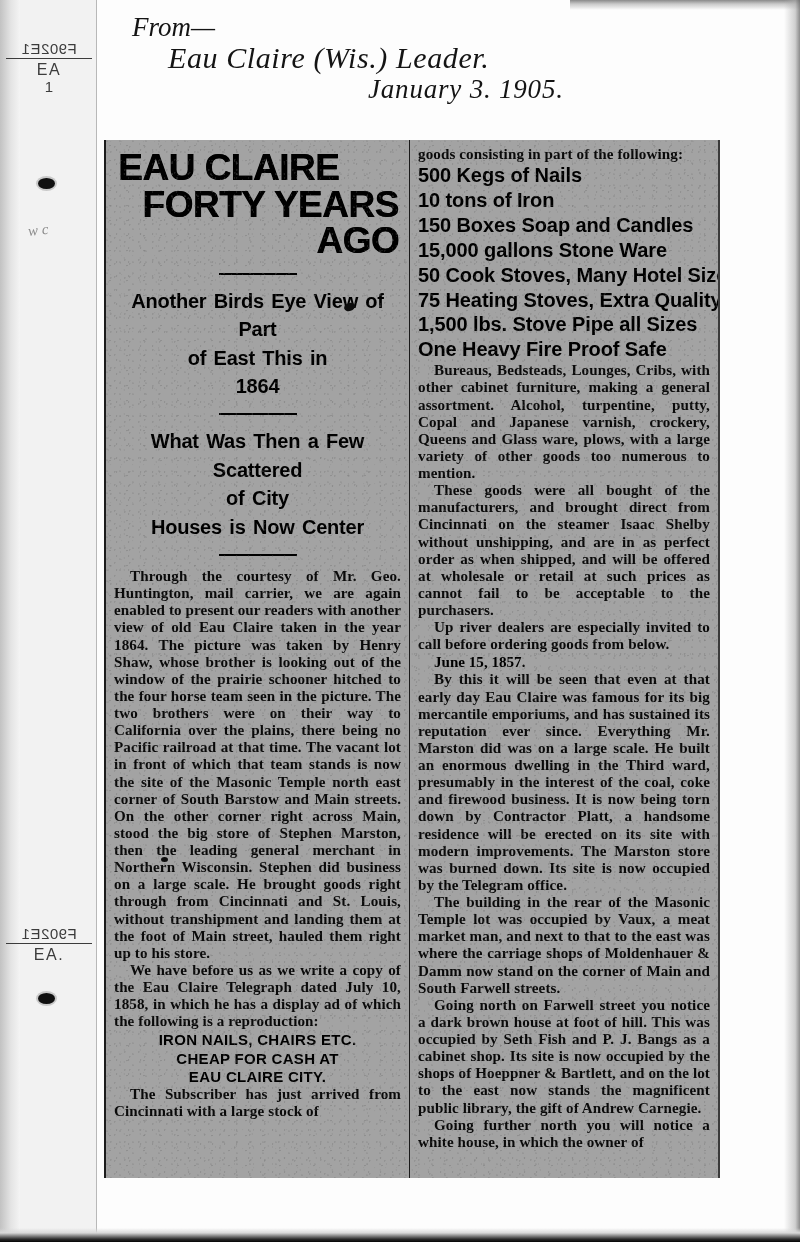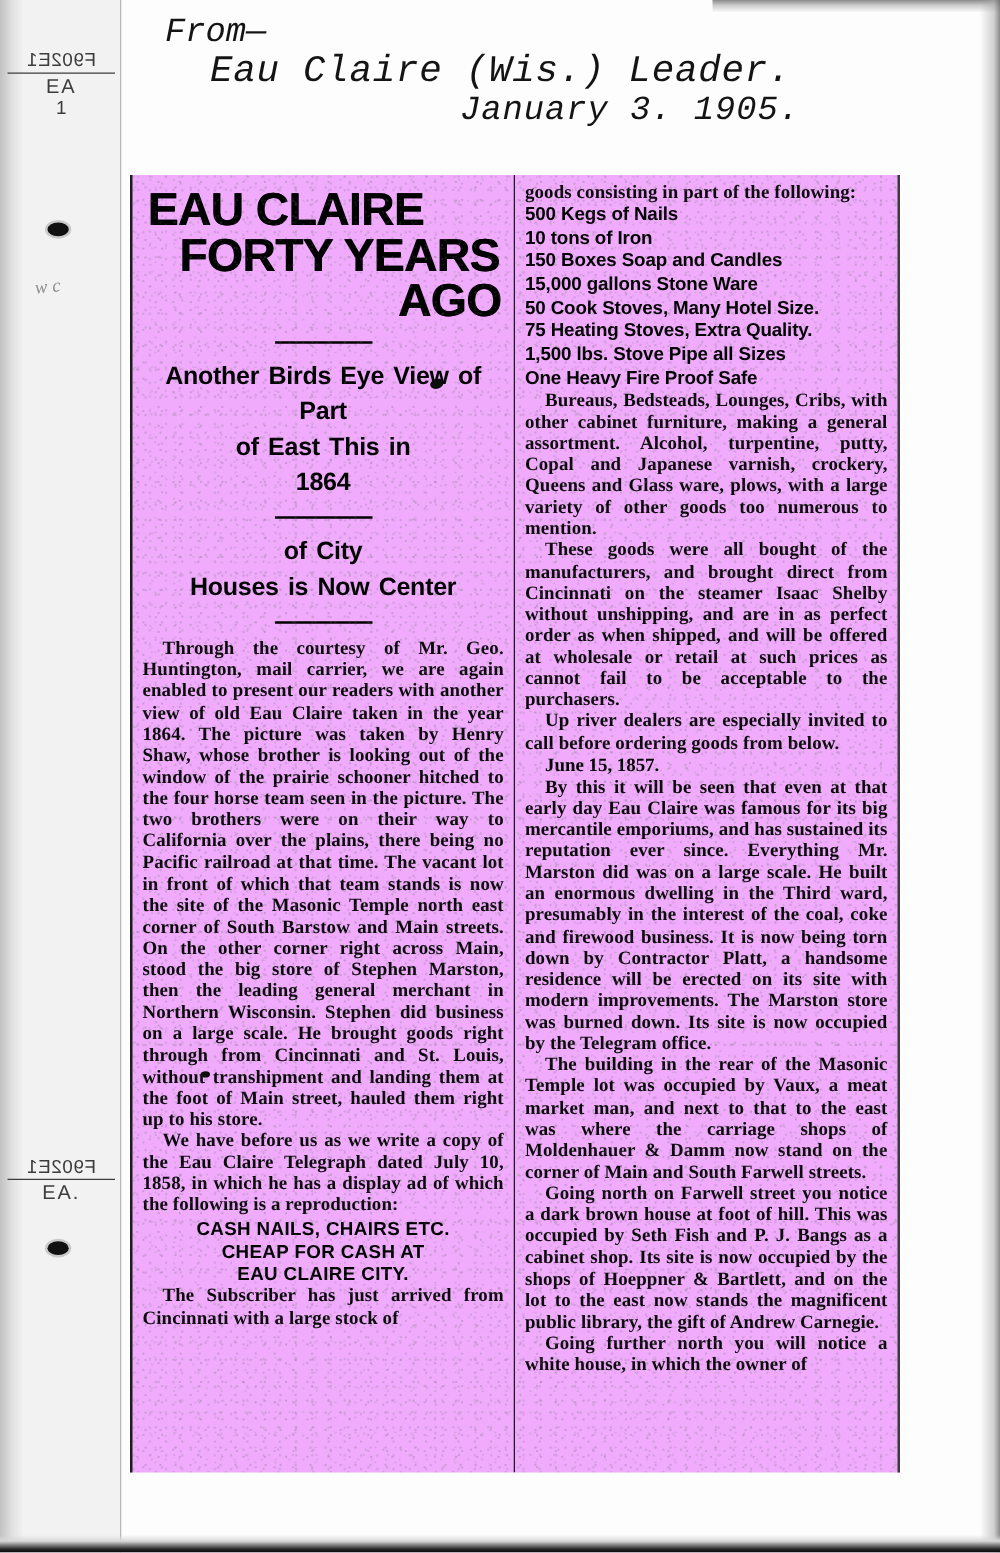--- a/index.html
+++ b/index.html
@@ -113,21 +113,21 @@
     color: #8d8d8d;
     transform: rotate(-6deg);
   }
 
   
   #handwritten-note {
     position: absolute;
     left: 120px; top: 14px;
     width: 560px;
     color: #141414;
-    font-family: Liberation Mono, monospace;
+    font-family: Liberation Serif, serif;
     font-style: italic;
   }
   #handwritten-note .hw-line {
     white-space: nowrap;
     line-height: 1.0;
   }
   .hw-from {
     font-size: 27px;
     margin-left: 12px;
   }
@@ -142,21 +142,21 @@
     margin-left: 248px;
     margin-top: 3px;
     letter-spacing: 0.8px;
   }
 
   
   #clipping {
     position: absolute;
     left: 104px; top: 140px;
     width: 616px; height: 1038px;
-    background: #f0abfc;
+    background: #a3a3a3;
     color: #000;
     display: flex;
     overflow: hidden;
     box-sizing: border-box;
     border-left: 2px solid #1c1c1c;
     border-right: 2px solid #3a3a3a;
   }
   
   #clipping::before {
     content: "";
@@ -245,21 +245,21 @@
     margin: 1px 0 0 0;
   }
   .ad-head .ad-line { display: block; }
 
   .ad-list {
     list-style: none;
     margin: 0;
     padding: 0;
     font-family: "Liberation Sans", sans-serif;
     font-weight: bold;
-    font-size: 15px;
+    font-size: 20px;
     line-height: 1.245;
     letter-spacing: -0.1px;
   }
   .ad-list li { white-space: nowrap; }
 
   .signature {
     font-family: "Liberation Serif", serif;
     font-size: 16px;
     text-align: center;
     letter-spacing: 0.9px;
@@ -332,31 +332,32 @@
 
       <div class="subhead">
         <span class="sh-line">Another Birds Eye View  of Part</span>
         <span class="sh-line">of East This in</span>
         <span class="sh-line">1864</span>
       </div>
 
       <hr class="rule">
 
       <div class="subhead">
+        <span class="sh-line">What Was Then a Few Scattered</span>
         <span class="sh-line">of City</span>
         <span class="sh-line">Houses is Now Center</span>
       </div>
 
       <hr class="rule">
 
       <p class="body-p">Through the courtesy of Mr. Geo. Huntington, mail carrier, we are again enabled to present our readers with another view of old Eau Claire taken in the year 1864. The picture was taken by Henry Shaw, whose brother is looking out of the window of the prairie schooner hitched to the four horse team seen in the picture. The two brothers were on their way to California over the plains, there being no Pacific railroad at that time. The vacant lot in front of which that team stands is now the site of the Masonic Temple north east corner of South Barstow and Main streets. On the other corner right across Main, stood the big store of Stephen Marston, then the leading general merchant in Northern Wisconsin. Stephen did business on a large scale. He brought goods right through from Cincinnati and St. Louis, without transhipment and landing them at the foot of Main street, hauled them right up to his store.</p>
       <p class="body-p">We have before us as we write a copy of the Eau Claire Telegraph dated July 10, 1858, in which he has a display ad of which the following is a reproduction:</p>
 
       <div class="ad-head">
-        <span class="ad-line">CASH NAILS, CHAIRS ETC.</span>
+        <span class="ad-line">IRON NAILS, CHAIRS ETC.</span>
         <span class="ad-line">CHEAP FOR CASH AT</span>
         <span class="ad-line">EAU CLAIRE CITY.</span>
       </div>
 
       <p class="body-p">The Subscriber has just arrived from Cincinnati with a large stock of</p>
     </div>
 
     <div class="clip-col" id="col-right">
 
       <p class="body-p cont">goods consisting in part of the following:</p>

